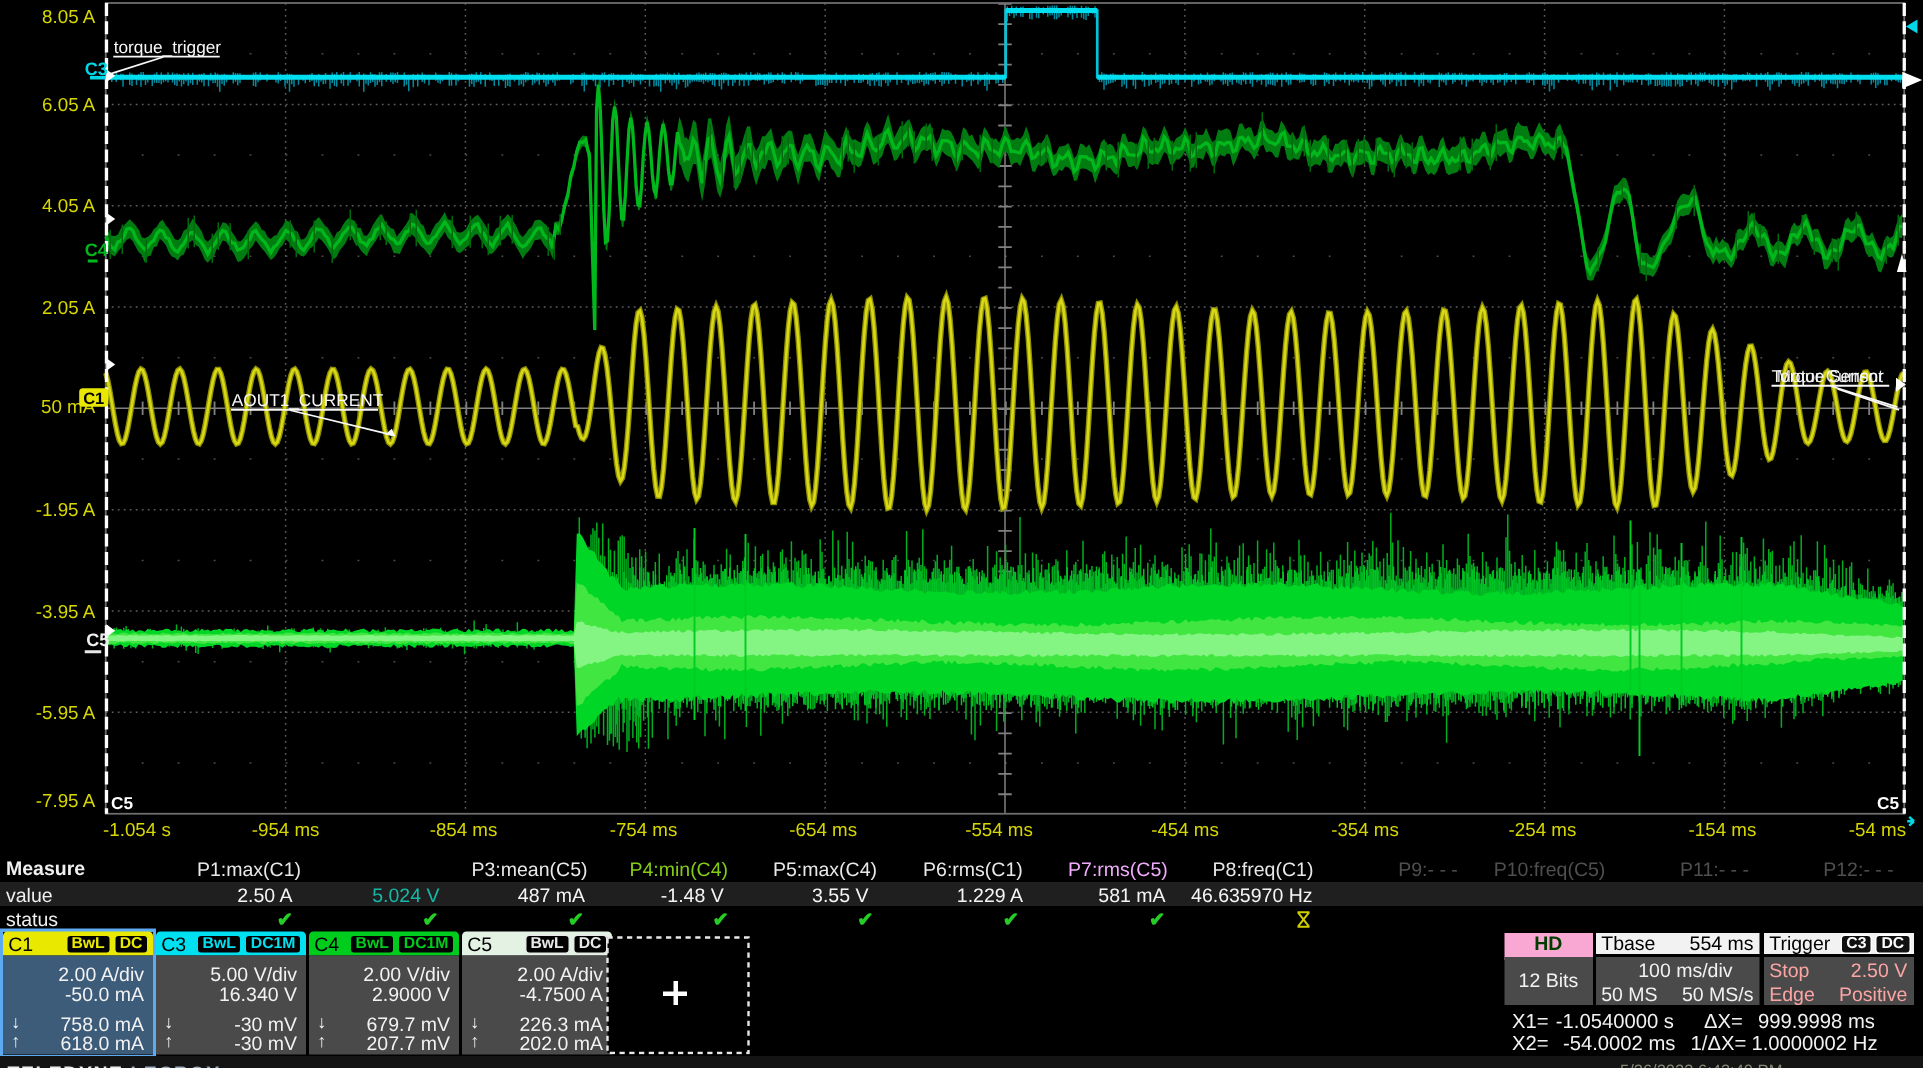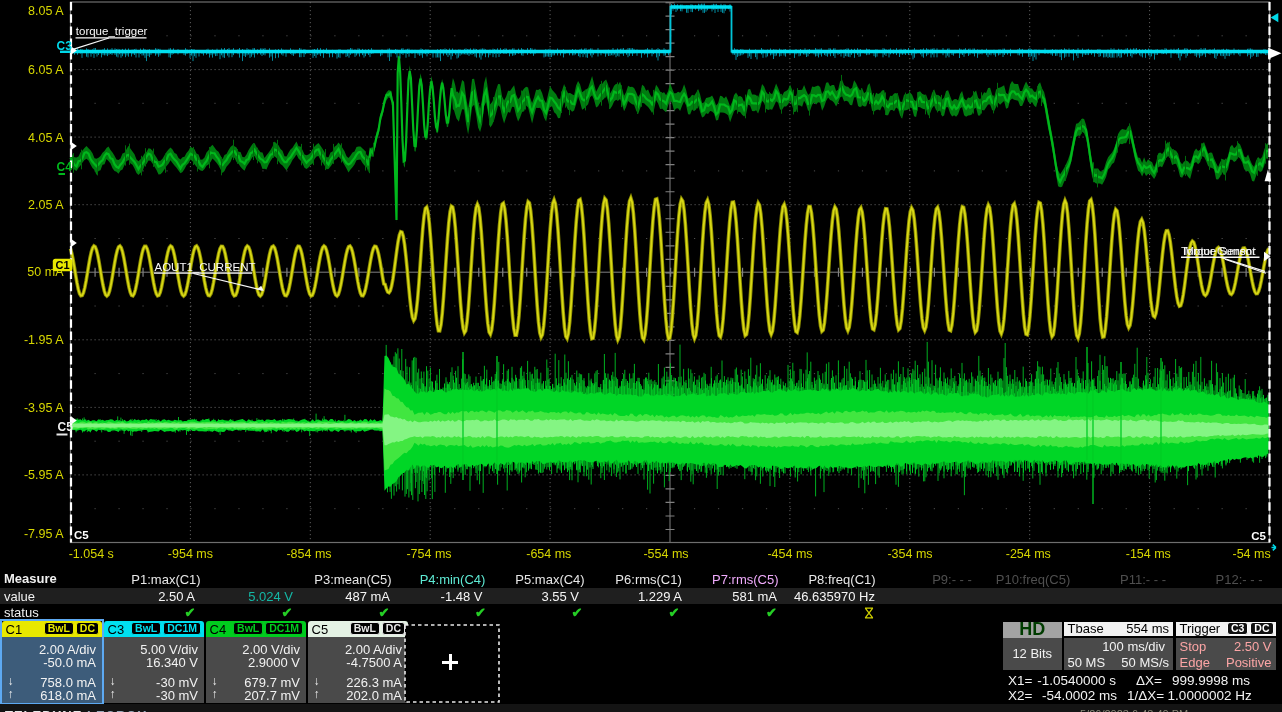--- a/index.html
+++ b/index.html
@@ -107,21 +107,21 @@
 <text x="910" y="557.5" font-size="12.5" fill="#d6d600" text-anchor="middle">-354 ms</text>
 <text x="1028.3" y="557.5" font-size="12.5" fill="#d6d600" text-anchor="middle">-254 ms</text>
 <text x="1148.3" y="557.5" font-size="12.5" fill="#d6d600" text-anchor="middle">-154 ms</text>
 <text x="1270.7" y="557.5" font-size="12.5" fill="#d6d600" text-anchor="end">-54 ms</text>
 <path d="M1271.5,547.5 H1276 M1276,547.5 L1272.8,544.6 M1276,547.5 L1272.8,550.4" stroke="#00d8e8" stroke-width="1.6" fill="none"></path>
 </svg>
 <div class="abs" style="left:4px;top:571px;font-size:13px;font-weight:bold;color:#f0f0f0">Measure</div>
 <div class="abs" style="left:166px;top:571.5px;font-size:13px;color:#e8e8e8;transform:translateX(-50%)">P1:max(C1)</div>
 <div class="abs" style="left:260px;top:588px;font-size:13px;color:#e8e8e8;transform:translateX(-50%)">P2:pkpk(C4)</div>
 <div class="abs" style="left:353px;top:571.5px;font-size:13px;color:#e8e8e8;transform:translateX(-50%)">P3:mean(C5)</div>
-<div class="abs" style="left:452.5px;top:571.5px;font-size:13px;color:#5eead4;transform:translateX(-50%)">P4:min(C4)</div>
+<div class="abs" style="left:452.5px;top:571.5px;font-size:13px;color:#84cc16;transform:translateX(-50%)">P4:min(C4)</div>
 <div class="abs" style="left:550px;top:571.5px;font-size:13px;color:#e8e8e8;transform:translateX(-50%)">P5:max(C4)</div>
 <div class="abs" style="left:648.6px;top:571.5px;font-size:13px;color:#e8e8e8;transform:translateX(-50%)">P6:rms(C1)</div>
 <div class="abs" style="left:745.3px;top:571.5px;font-size:13px;color:#f0abfc;transform:translateX(-50%)">P7:rms(C5)</div>
 <div class="abs" style="left:842px;top:571.5px;font-size:13px;color:#e8e8e8;transform:translateX(-50%)">P8:freq(C1)</div>
 <div class="abs" style="left:952px;top:571.5px;font-size:13px;color:#4f4f4f;transform:translateX(-50%)">P9:- - -</div>
 <div class="abs" style="left:1033px;top:571.5px;font-size:13px;color:#4f4f4f;transform:translateX(-50%)">P10:freq(C5)</div>
 <div class="abs" style="left:1143px;top:571.5px;font-size:13px;color:#4f4f4f;transform:translateX(-50%)">P11:- - -</div>
 <div class="abs" style="left:1239px;top:571.5px;font-size:13px;color:#4f4f4f;transform:translateX(-50%)">P12:- - -</div>
 <div class="abs" style="left:0;top:587.5px;width:1282px;height:16.5px;background:#1f1f1f"></div>
 <div class="abs" style="left:4px;top:589px;font-size:13px;color:#f0f0f0">value</div>
@@ -188,25 +188,25 @@
       <div class="lv" style="top:50.5px;font-size:12px">↑</div>
     </div>
   </div>
 <svg class="abs" style="left:404px;top:623.5px" width="96" height="79">
     <rect x="1" y="1" width="94" height="77" fill="#000" stroke="#e8e8e8" stroke-width="1.6" stroke-dasharray="3.5 3"></rect>
   </svg>
 <div class="abs" style="left:450px;top:662px;width:0;height:0">
     <div style="position:absolute;left:-8px;top:-1.5px;width:16px;height:3px;background:#fff"></div>
     <div style="position:absolute;left:-1.5px;top:-8px;width:3px;height:16px;background:#fff"></div>
   </div>
-<div class="abs" style="left:1003px;top:622px;width:58.5px;height:18px;background:#a3a3a3;color:#003c00;font-size:18px;font-weight:bold;text-align:center;line-height:14px">HD</div>
+<div class="abs" style="left:1003px;top:622px;width:58.5px;height:18px;background:#f9a8d4;color:#003c00;font-size:13px;font-weight:bold;text-align:center;line-height:14px">HD</div>
 <div class="abs" style="left:1003px;top:637.5px;width:58.5px;height:32.5px;background:#4a4a4a;color:#f2f2f2;font-size:13px;text-align:center;line-height:32.5px">12 Bits</div>
 <div class="abs" style="left:1063.5px;top:622px;width:109.5px;height:14px;background:#f2f2f2;color:#000;font-size:13px;line-height:14px"><span style="margin-left:4px">Tbase</span><span style="float:right;margin-right:4px">554 ms</span></div>
 <div class="abs" style="left:1063.5px;top:637.5px;width:109.5px;height:32.5px;background:#4a4a4a;color:#f2f2f2;font-size:13px">
-    <div style="text-align:right;padding:1px 8px 0 0">100 ms/div</div>
+    <div style="text-align:right;padding:1px 18px 0 0">100 ms/div</div>
     <div style="padding:1px 4px 0 4px">50 MS<span style="float:right">50 MS/s</span></div>
   </div>
 <div class="abs" style="left:1175.5px;top:622px;width:100px;height:14px;background:#f2f2f2;color:#000;font-size:13px;line-height:14px"><span style="margin-left:4px">Trigger</span><span style="float:right;margin-right:2px"><span class="badge" style="color:#fff;border:1.5px solid #fff;background:#111">C3</span><span class="badge" style="color:#fff;border:1.5px solid #fff;background:#111;margin-left:2px">DC</span></span></div>
 <div class="abs" style="left:1175.5px;top:637.5px;width:100px;height:32.5px;background:#4a4a4a;color:#fca5a5;font-size:13px">
     <div style="padding:1px 4px 0 4px">Stop<span style="float:right">2.50 V</span></div>
     <div style="padding:1px 4px 0 4px">Edge<span style="float:right">Positive</span></div>
   </div>
 <div class="abs" style="left:1008px;top:672.5px;font-size:13.5px;color:#f2f2f2">X1=</div>
 <div class="abs" style="left:916px;top:672.5px;width:200px;text-align:right;font-size:13.5px;color:#f2f2f2">-1.0540000 s</div>
 <div class="abs" style="left:1136px;top:672.5px;font-size:13.5px;color:#f2f2f2">ΔX=</div>

